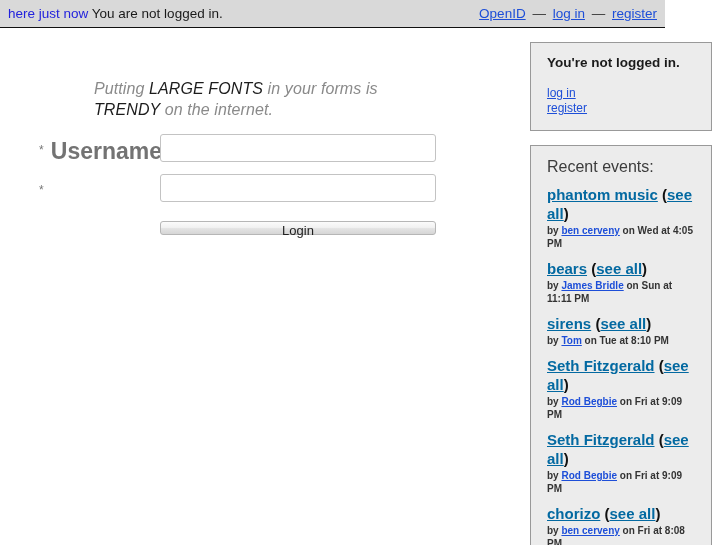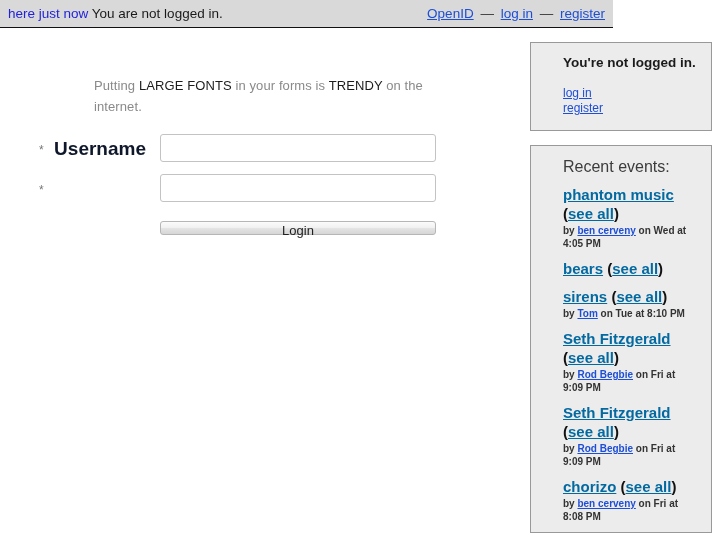--- a/index.html
+++ b/index.html
@@ -14,21 +14,21 @@
     font-family: "Liberation Sans", sans-serif;
     font-size: 13px;
     color: #222222;
     position: relative;
   }
 
   
   #topbar {
     position: absolute;
     left: 0; top: 0;
-    width: 613px;
+    width: 665px;
     height: 28px;
     background: #d9d9d9;
     border-bottom: 1px solid #111111;
     box-sizing: border-box;
   }
   #topbar-left {
     position: absolute;
     left: 8px;
     top: 6px;
     white-space: nowrap;
@@ -63,24 +63,25 @@
     position: absolute;
     left: 0;
     top: 29px;
     width: 520px;
   }
   #intro {
     position: absolute;
     left: 94px;
     top: 33px;
     width: 345px;
-    font-size: 13px;
+    font-size: 16px;
     line-height: 21px;
     color: #8a8a8a;
     letter-spacing: 0.1px;
+    font-style: italic;
   }
   #intro .strong {
     color: #1c1c1c;
     font-weight: normal;
   }
 
   #loginform {
     position: absolute;
     left: 0;
     top: 105px;
@@ -92,27 +93,27 @@
   }
   .req-star {
     position: absolute;
     left: 39px;
     top: 9px;
     color: #777777;
     font-size: 12px;
   }
   .field-label {
     position: absolute;
-    left: 0;
+    left: 16px;
     top: 4px;
     width: 146px;
     text-align: right;
-    font-size: 19px;
-    font-weight: bold;
-    color: #0f172a;
+    font-size: 23px;
+    font-weight: bold;
+    color: #737373;
   }
   .text-input {
     position: absolute;
     left: 160px;
     top: 0;
     width: 276px;
     height: 28px;
     box-sizing: border-box;
     border: 1px solid #c3c3c3;
     border-radius: 3px;
@@ -148,21 +149,21 @@
   #sidebar {
     position: absolute;
     left: 530px;
     top: 42px;
     width: 182px;
   }
   .panel {
     box-sizing: border-box;
     border: 1px solid #999999;
     background: #ececec;
-    padding: 12px 14px 14px 32px;
+    padding: 12px 14px 14px 16px;
     margin-bottom: 14px;
   }
   .panel-title {
     font-size: 13.5px;
     font-weight: bold;
     color: #1a1a1a;
     margin-bottom: 16px;
   }
   .panel-link {
     display: block;
@@ -253,20 +254,21 @@
 
   <div class="panel" id="events-panel">
     <div class="events-heading">Recent events:</div>
     <div id="events-list">
         <div class="event">
           <div class="event-title-line"><a>phantom music</a> <span class="paren">(</span><a>see all</a><span class="paren">)</span></div>
           <div class="event-meta"><span>by </span><a>ben cerveny</a><span> on Wed at 4:05 PM</span></div>
         </div>
         <div class="event">
           <div class="event-title-line"><a>bears</a> <span class="paren">(</span><a>see all</a><span class="paren">)</span></div>
+          <div class="event-meta"><span>by </span><a>James Bridle</a><span> on Sun at 11:11 PM</span></div>
         </div>
         <div class="event">
           <div class="event-title-line"><a>sirens</a> <span class="paren">(</span><a>see all</a><span class="paren">)</span></div>
           <div class="event-meta"><span>by </span><a>Tom</a><span> on Tue at 8:10 PM</span></div>
         </div>
         <div class="event">
           <div class="event-title-line"><a>Seth Fitzgerald</a> <span class="paren">(</span><a>see all</a><span class="paren">)</span></div>
           <div class="event-meta"><span>by </span><a>Rod Begbie</a><span> on Fri at 9:09 PM</span></div>
         </div>
         <div class="event">

